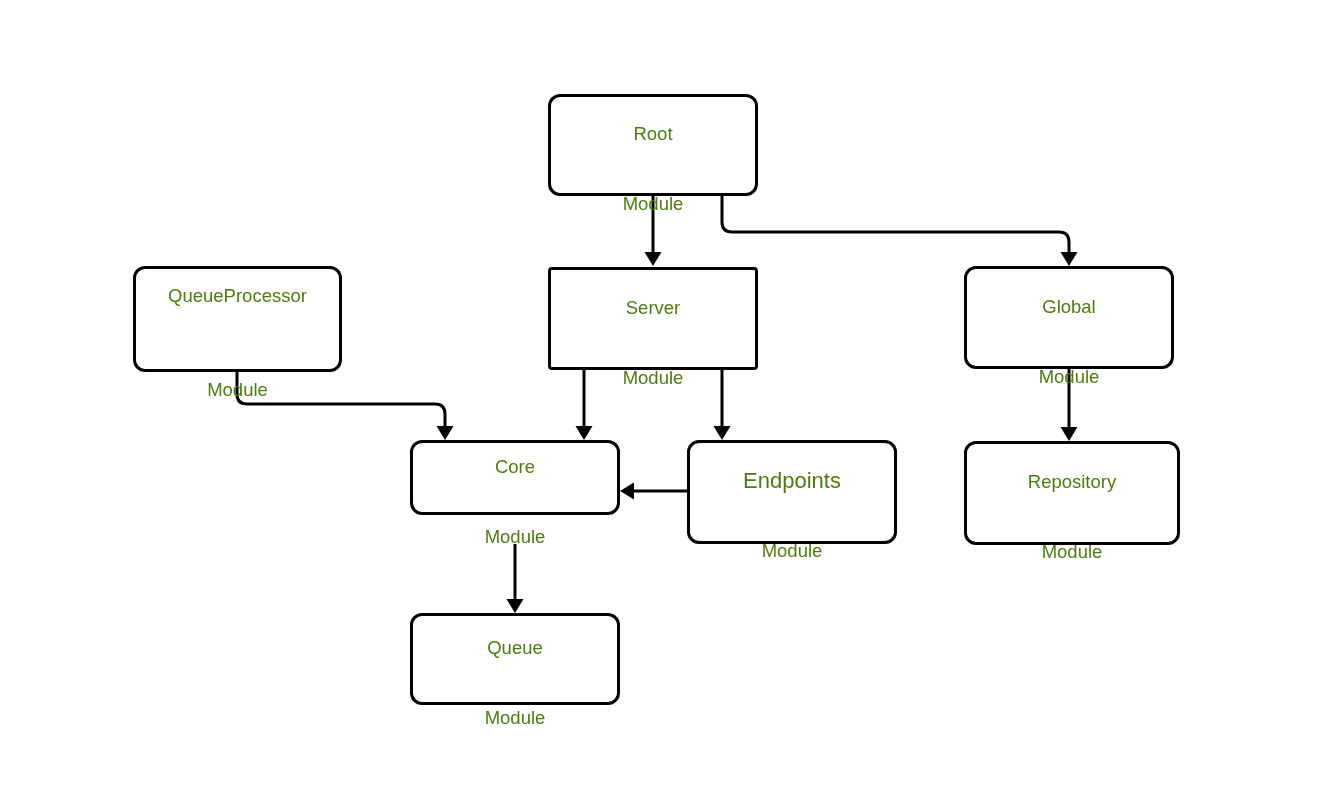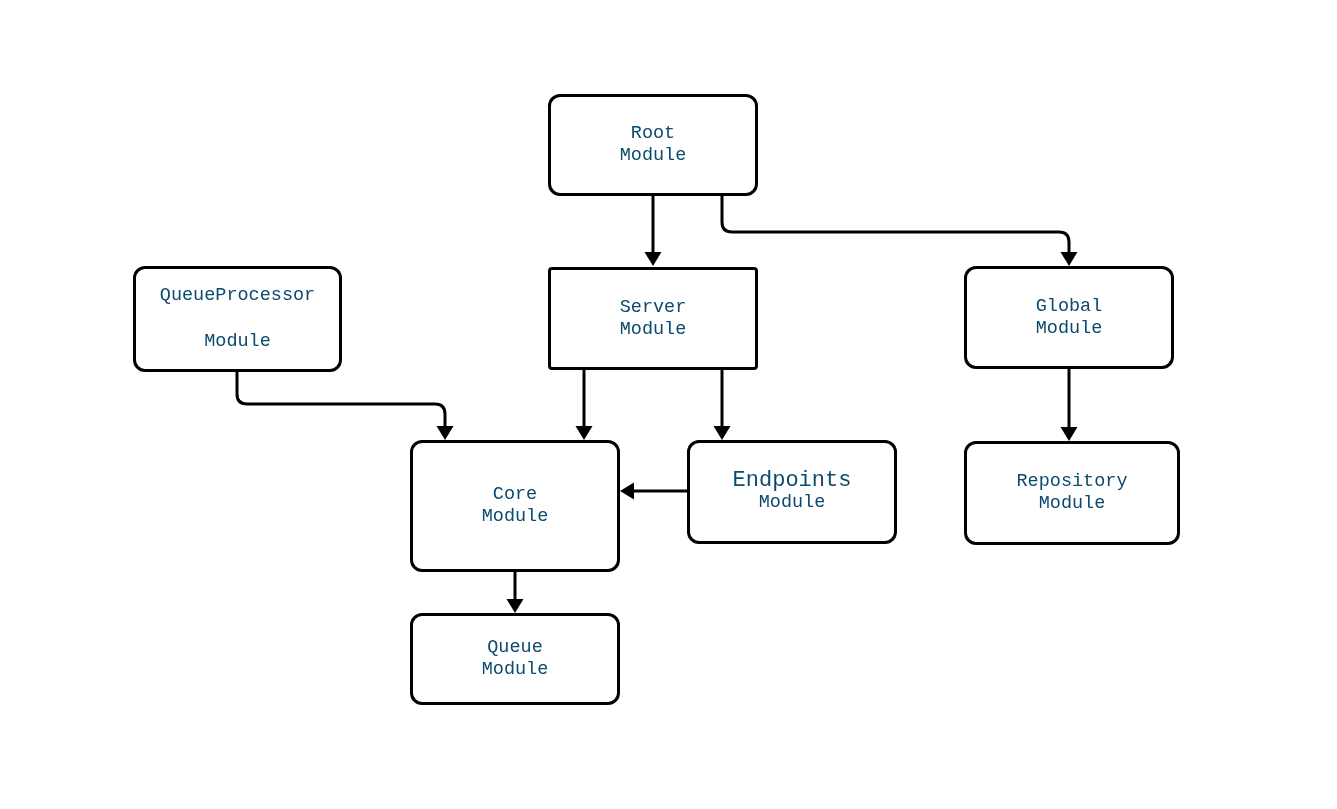--- a/index.html
+++ b/index.html
@@ -31,26 +31,27 @@
     background: #ffffff;
     border: 3px solid #000000;
     border-radius: 12px;
     display: flex;
     flex-direction: column;
     align-items: center;
     justify-content: center;
     z-index: 2;
   }
   .node-line {
-    font-family: Liberation Mono, monospace;
+    font-family: Liberation Sans, sans-serif;
     font-size: 18.5px;
     line-height: 22px;
-    color: #0c4a6e;
+    color: #4d7c0f;
     white-space: pre;
     letter-spacing: 0px;
+    margin-top: 48px;
   }
 </style>
 </head>
 <body>
 
 <div id="canvas">
   <svg id="edge-layer" viewBox="0 0 1337 809" width="1337" height="809" xmlns="http://www.w3.org/2000/svg">
       <g>
         <path d="M 653 196 L 653 252" fill="none" stroke="#000000" stroke-width="3" stroke-linecap="butt"></path>
         <polygon points="644.5,252 661.5,252 653,266" fill="#000000"></polygon>
@@ -94,21 +95,21 @@
         <div class="node-line" style="font-size: 18.5px;">Module</div>
       </div>
       <div class="node" style="left: 548px; top: 267px; width: 210px; height: 103px; border-width: 3px; border-color: rgb(0, 0, 0); border-radius: 4px;">
         <div class="node-line" style="font-size: 18.5px;">Server</div>
         <div class="node-line" style="font-size: 18.5px;">Module</div>
       </div>
       <div class="node" style="left: 964px; top: 266px; width: 210px; height: 103px; border-width: 3px; border-color: rgb(0, 0, 0); border-radius: 12px;">
         <div class="node-line" style="font-size: 18.5px;">Global</div>
         <div class="node-line" style="font-size: 18.5px;">Module</div>
       </div>
-      <div class="node" style="left: 410px; top: 440px; width: 210px; height: 132px; border-width: 3px; border-color: rgb(0, 0, 0); border-radius: 12px;">
+      <div class="node" style="left: 410px; top: 440px; width: 210px; height: 75px; border-width: 3px; border-color: rgb(0, 0, 0); border-radius: 12px;">
         <div class="node-line" style="font-size: 18.5px;">Core</div>
         <div class="node-line" style="font-size: 18.5px;">Module</div>
       </div>
       <div class="node" style="left: 687px; top: 440px; width: 210px; height: 104px; border-width: 3px; border-color: rgb(0, 0, 0); border-radius: 12px;">
         <div class="node-line" style="font-size: 22px;">Endpoints</div>
         <div class="node-line" style="font-size: 18.5px;">Module</div>
       </div>
       <div class="node" style="left: 964px; top: 441px; width: 216px; height: 104px; border-width: 3px; border-color: rgb(0, 0, 0); border-radius: 12px;">
         <div class="node-line" style="font-size: 18.5px;">Repository</div>
         <div class="node-line" style="font-size: 18.5px;">Module</div>

